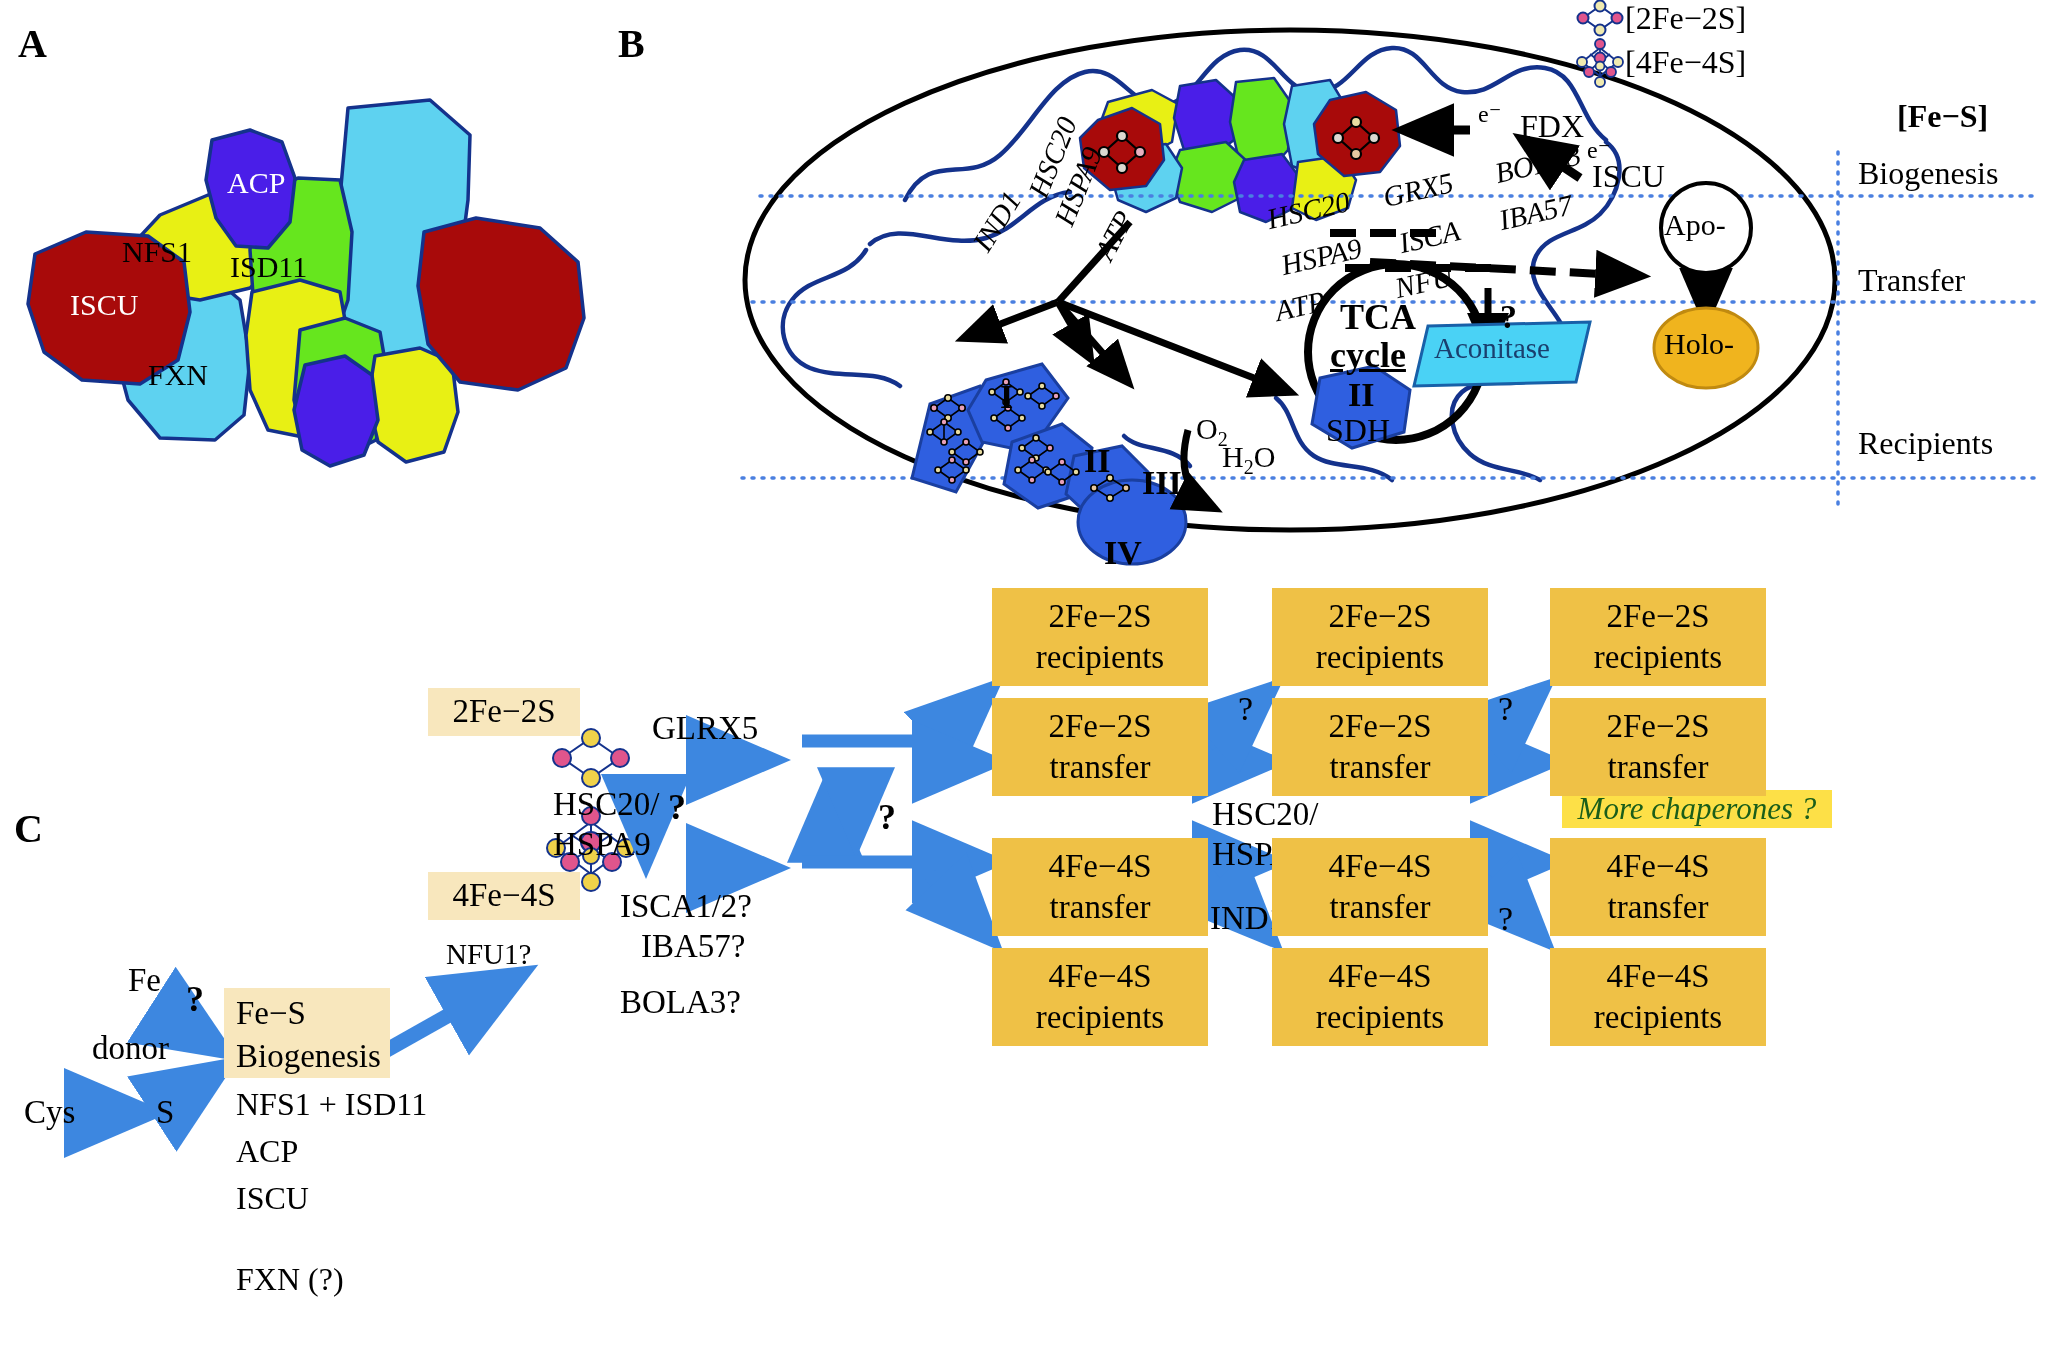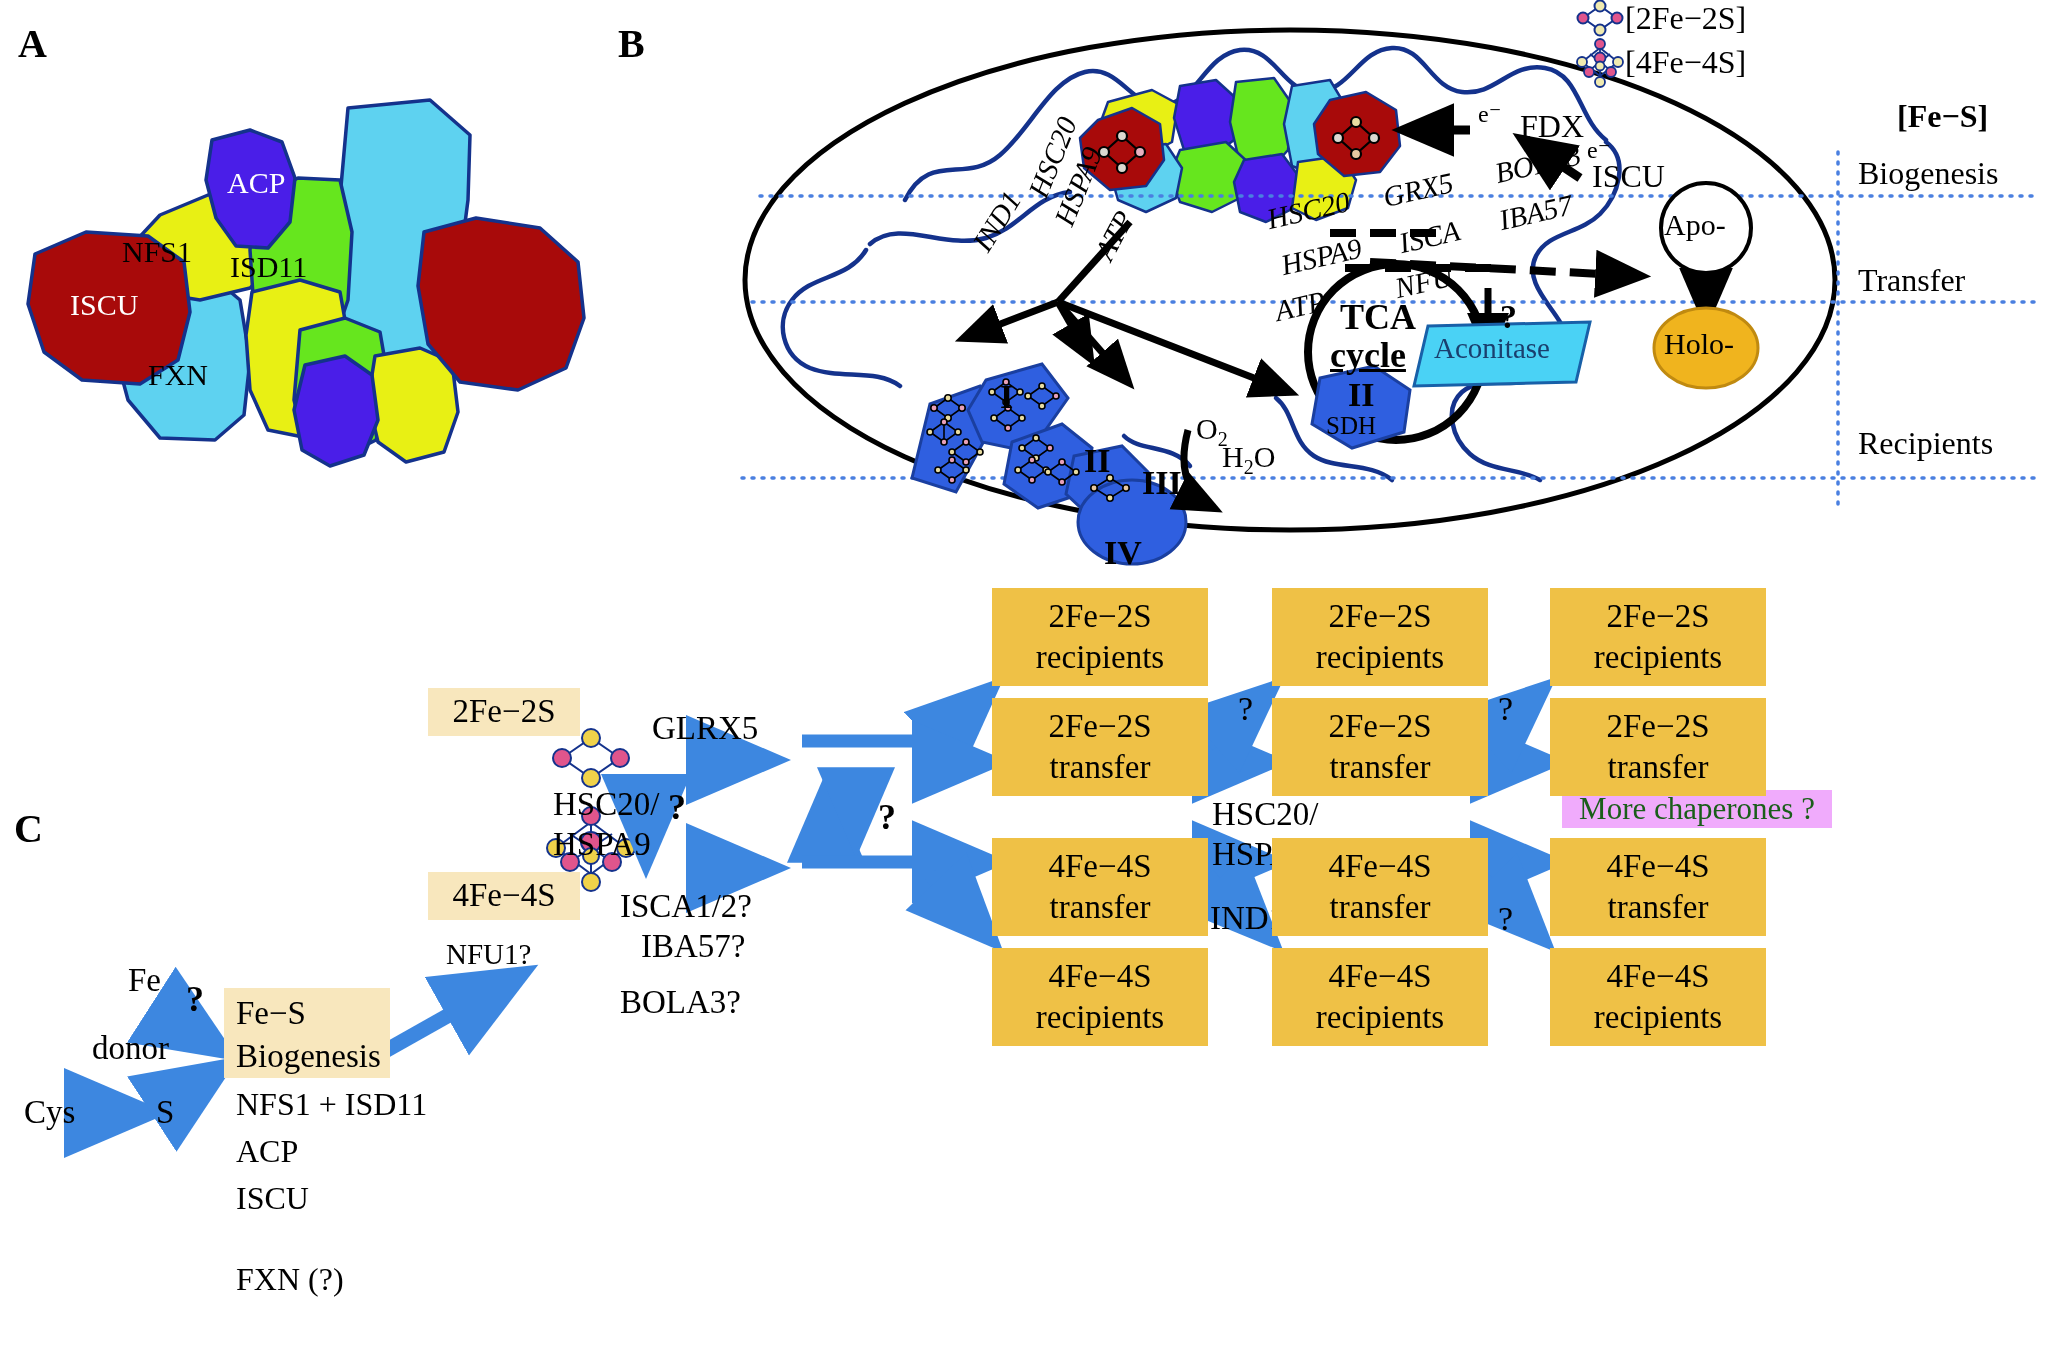--- a/index.html
+++ b/index.html
@@ -9,21 +9,21 @@
   svg{position:absolute;top:0;left:0;width:2048px;height:1368px;overflow:visible;}
   .panel-letter{position:absolute;font-weight:bold;font-size:40px;font-family:"Liberation Serif",serif;}
   .lbl{position:absolute;white-space:nowrap;font-family:"Liberation Serif","DejaVu Serif",serif;}
   .white{color:#ffffff;}
   .bold{font-weight:bold;}
   .ital{font-style:italic;}
   .ctrbox{position:absolute;display:flex;align-items:center;justify-content:center;
           text-align:center;line-height:1.25;font-family:"Liberation Serif",serif;}
   .orange{background:#efc146;}
   .cream{background:#f8e7bd;}
-  .green-hl{background:#f0abfc;}
+  .green-hl{background:#fde047;font-style:italic;}
 </style>
 </head>
 <body>
 
 <div class="fig">
 
 <svg viewBox="0 0 2048 1368">
   <defs>
     <marker id="abk" markerWidth="8" markerHeight="8" refX="5.6" refY="3" orient="auto">
       <path d="M0,0 L7,3 L0,6 z" fill="#000"></path>
@@ -353,21 +353,21 @@
 
 <div class="lbl bold" style="left:1340px;top:296px;font-size:36px;">TCA</div>
 <div class="lbl bold" style="left:1330px;top:334px;font-size:36px;text-decoration:underline;">cycle</div>
 <div class="lbl" style="left:1434px;top:332px;font-size:29px;color:#1a3f6e;">Aconitase</div>
 
 <div class="lbl bold" style="left:1000px;top:378px;font-size:34px;">I</div>
 <div class="lbl bold" style="left:1084px;top:442px;font-size:34px;">II</div>
 <div class="lbl bold" style="left:1142px;top:464px;font-size:34px;">III</div>
 <div class="lbl bold" style="left:1104px;top:534px;font-size:34px;">IV</div>
 <div class="lbl bold" style="left:1348px;top:376px;font-size:34px;">II</div>
-<div class="lbl" style="left:1326px;top:412px;font-size:25px;">SDH</div>
+<div class="lbl" style="left:1326px;top:412px;font-size:32px;">SDH</div>
 
 <div class="lbl" style="left:1196px;top:412px;font-size:30px;">
   <span>O</span><sub style="font-size:20px;">2</sub>
 </div>
 <div class="lbl" style="left:1222px;top:440px;font-size:30px;">
   <span>H</span><sub style="font-size:20px;">2</sub><span>O</span>
 </div>
 
 <div class="panel-letter" style="left:14px;top:805px;">C</div>
 

